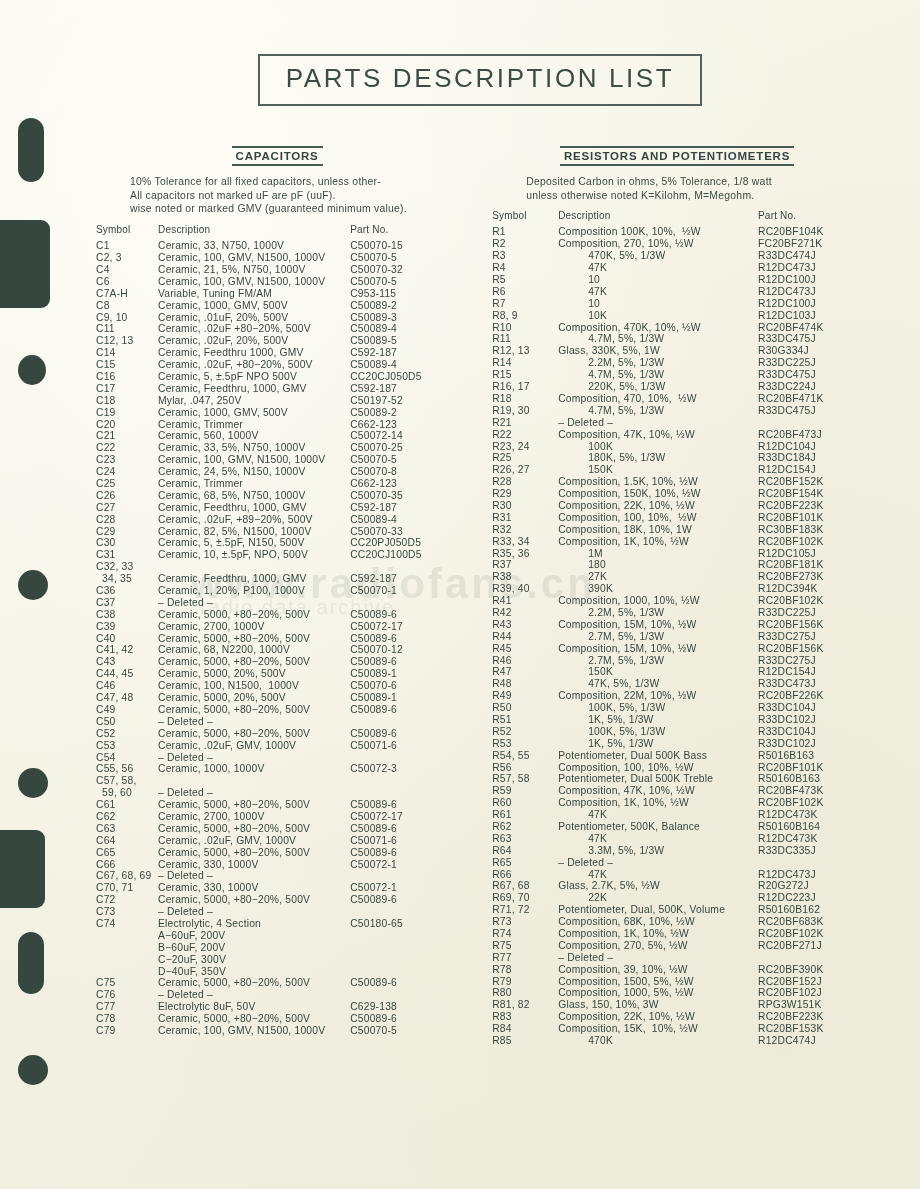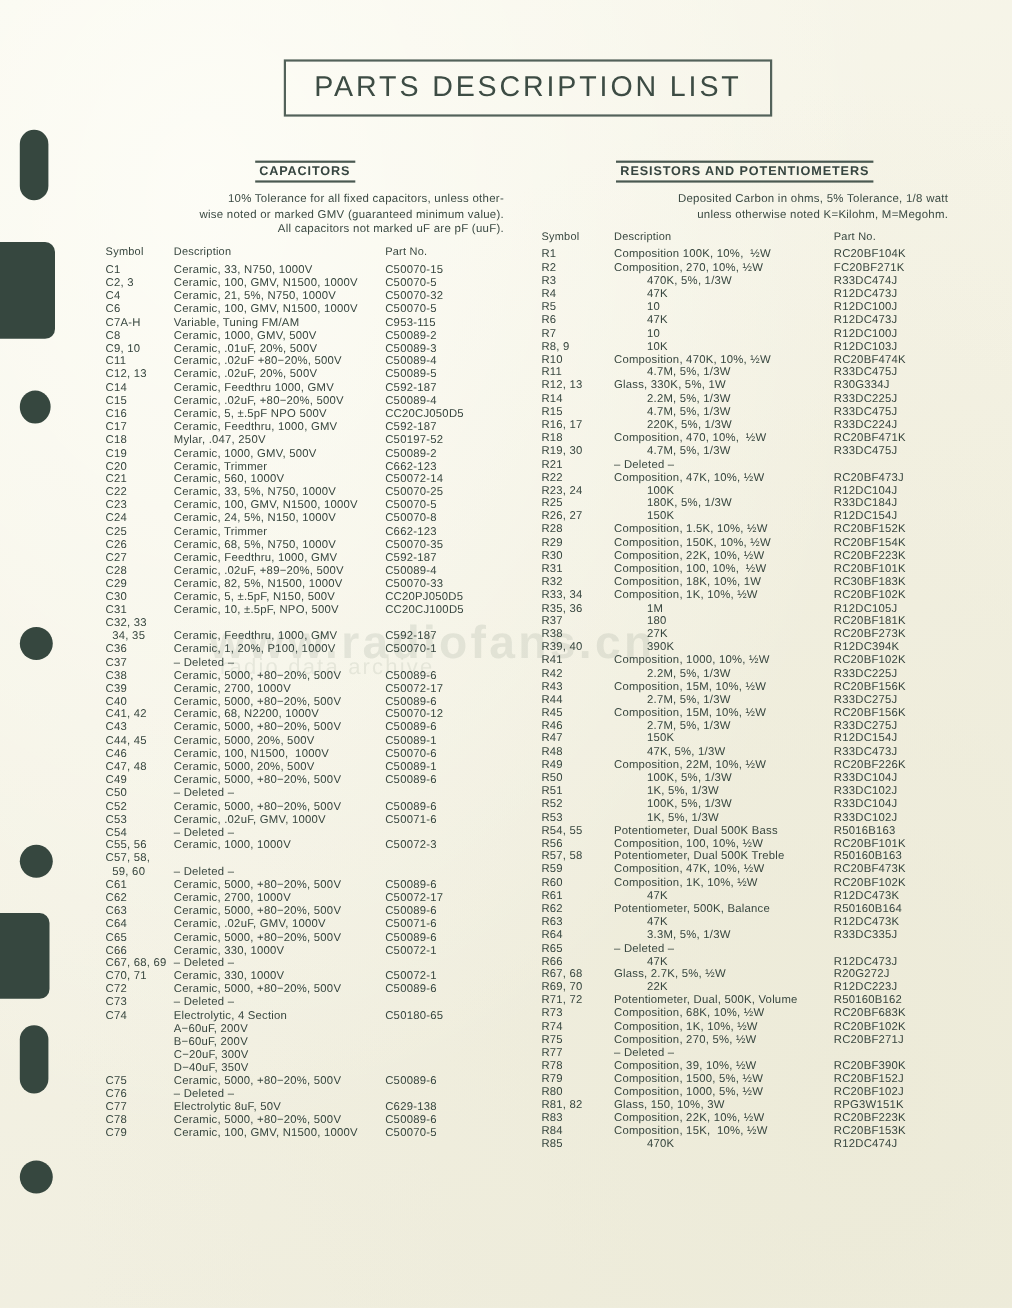--- a/index.html
+++ b/index.html
@@ -93,21 +93,21 @@
     color: #364540;
   }
 
   .note {
     font-size: 10.4px;
     line-height: 1.32;
     letter-spacing: 0.25px;
     margin: 0 0 9px 34px;
     color: #3b4a43;
   }
-  .note .l { display: block; white-space: pre; text-align: right; }
+  .note .l { display: block; white-space: pre; }
 
   
   table.parts {
     width: 100%;
     border-collapse: collapse;
     font-size: 10.3px;
     letter-spacing: 0.2px;
     line-height: 1.0;
     color: #36453e;
   }
@@ -183,22 +183,22 @@
   </div>
 
   <div class="columns">
 
     <div class="col left">
       <div class="sec-head">
         <span class="label">CAPACITORS</span>
       </div>
       <div class="note" id="cap-note">
           <span class="l">10% Tolerance for all fixed capacitors, unless other-</span>
+          <span class="l">All capacitors not marked uF are pF (uuF).</span>
           <span class="l">wise noted or marked GMV (guaranteed minimum value).</span>
-          <span class="l">All capacitors not marked uF are pF (uuF).</span>
         </div>
       <table class="parts">
         <thead>
           <tr>
             <th class="c-sym">Symbol</th>
             <th class="c-desc">Description</th>
             <th class="c-part">Part No.</th>
           </tr>
         </thead>
         <tbody id="cap-body">

